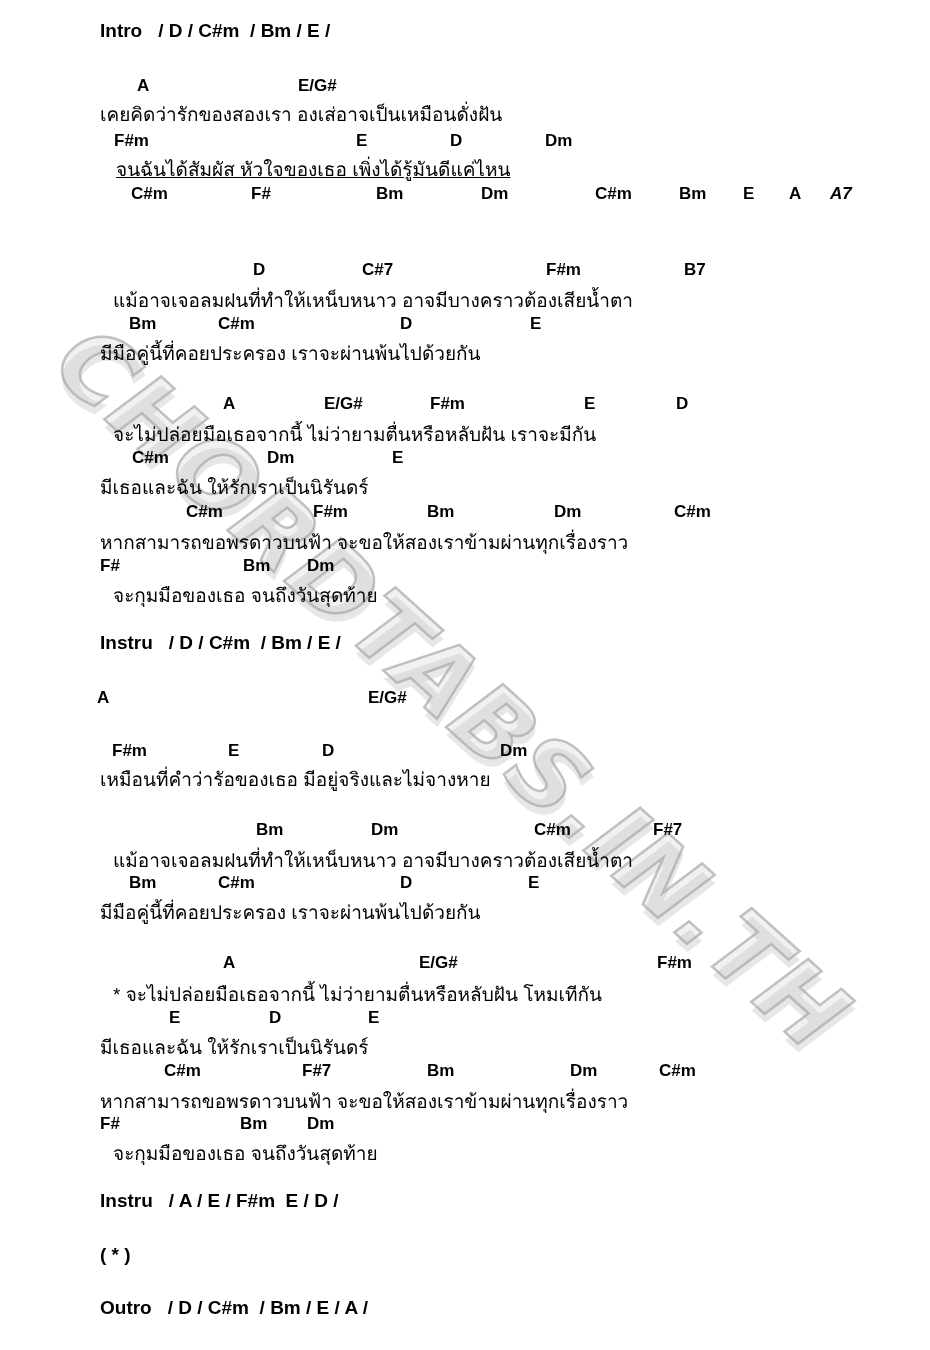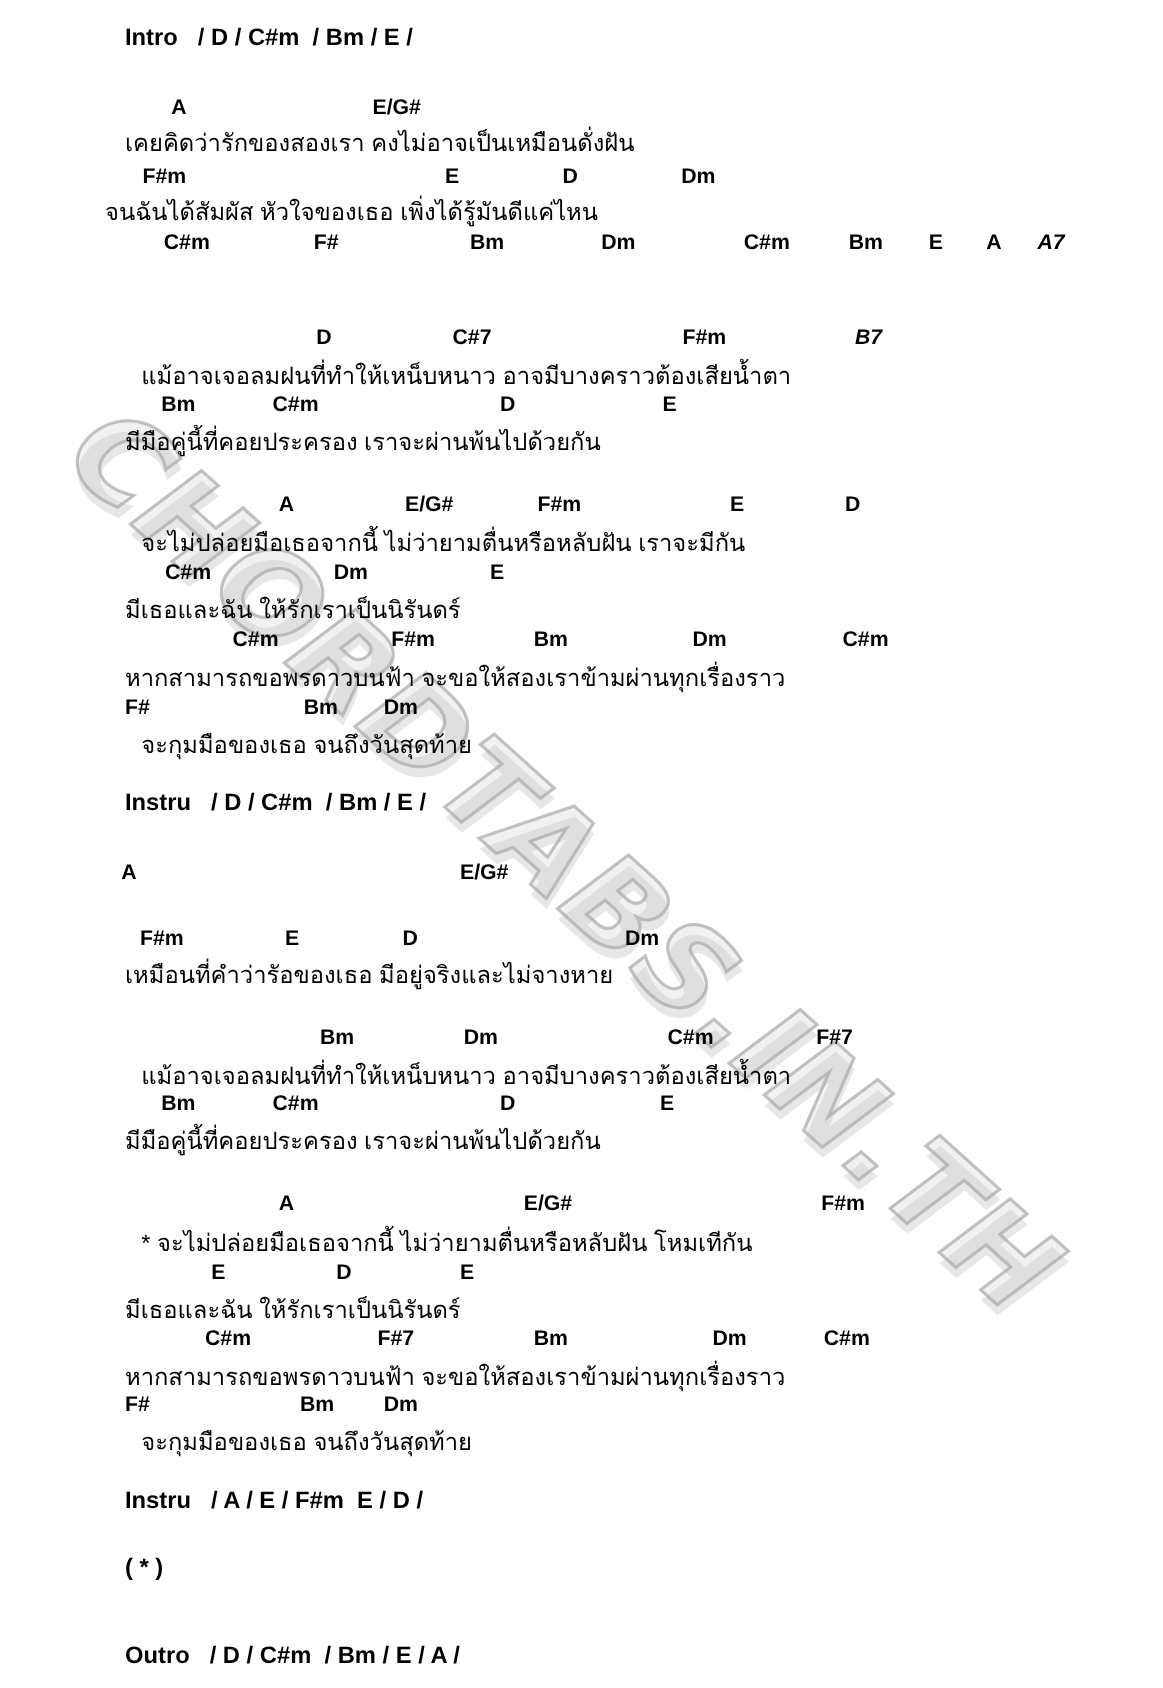--- a/index.html
+++ b/index.html
@@ -62,44 +62,44 @@
 <body>
 
 <div id="sheet">
   <div class="watermark">CHORDTABS.IN.TH</div>
   <div id="content">
       <div class="section-line" style="top: 20px; left: 100px;"><span>Intro</span><span>/ D / C#m  / Bm / E /</span></div>
       <div class="chord-line" style="top: 76px;">
         <span class="chord" style="left: 137px;">A</span>
         <span class="chord" style="left: 298px;">E/G#</span>
       </div>
-      <div class="lyric-line" style="top: 99px; left: 100px;">เคยคิดว่ารักของสองเรา คงไม่อาจเป็นเหมือนดั่งฝัน</div>
+      <div class="lyric-line" style="top: 99px; left: 100px;">เคยคิดว่ารักของสองเรา องเส่อาจเป็นเหมือนดั่งฝัน</div>
       <div class="chord-line" style="top: 131px;">
         <span class="chord" style="left: 114px;">F#m</span>
         <span class="chord" style="left: 356px;">E</span>
         <span class="chord" style="left: 450px;">D</span>
         <span class="chord" style="left: 545px;">Dm</span>
       </div>
-      <div class="lyric-line" style="top: 154px; left: 84px;">จนฉันได้สัมผัส หัวใจของเธอ เพิ่งได้รู้มันดีแค่ไหน</div>
+      <div class="lyric-line" style="top: 154px; left: 116px; text-decoration: underline;">จนฉันได้สัมผัส หัวใจของเธอ เพิ่งได้รู้มันดีแค่ไหน</div>
       <div class="chord-line" style="top: 184px;">
         <span class="chord" style="left: 131px;">C#m</span>
         <span class="chord" style="left: 251px;">F#</span>
         <span class="chord" style="left: 376px;">Bm</span>
         <span class="chord" style="left: 481px;">Dm</span>
         <span class="chord" style="left: 595px;">C#m</span>
         <span class="chord" style="left: 679px;">Bm</span>
         <span class="chord" style="left: 743px;">E</span>
         <span class="chord" style="left: 789px;">A</span>
         <span class="chord" style="left: 830px; font-style: italic;">A7</span>
       </div>
       <div class="chord-line" style="top: 260px;">
         <span class="chord" style="left: 253px;">D</span>
         <span class="chord" style="left: 362px;">C#7</span>
         <span class="chord" style="left: 546px;">F#m</span>
-        <span class="chord" style="left: 684px; font-style: italic;">B7</span>
+        <span class="chord" style="left: 684px;">B7</span>
       </div>
       <div class="lyric-line" style="top: 285px; left: 113px;">แม้อาจเจอลมฝนที่ทำให้เหน็บหนาว อาจมีบางคราวต้องเสียน้ำตา</div>
       <div class="chord-line" style="top: 314px;">
         <span class="chord" style="left: 129px;">Bm</span>
         <span class="chord" style="left: 218px;">C#m</span>
         <span class="chord" style="left: 400px;">D</span>
         <span class="chord" style="left: 530px;">E</span>
       </div>
       <div class="lyric-line" style="top: 338px; left: 100px;">มีมือคู่นี้ที่คอยประครอง เราจะผ่านพ้นไปด้วยกัน</div>
       <div class="chord-line" style="top: 394px;">
@@ -177,15 +177,15 @@
       </div>
       <div class="lyric-line" style="top: 1086px; left: 100px;">หากสามารถขอพรดาวบนฟ้า จะขอให้สองเราข้ามผ่านทุกเรื่องราว</div>
       <div class="chord-line" style="top: 1114px;">
         <span class="chord" style="left: 100px;">F#</span>
         <span class="chord" style="left: 240px;">Bm</span>
         <span class="chord" style="left: 307px;">Dm</span>
       </div>
       <div class="lyric-line" style="top: 1138px; left: 113px;">จะกุมมือของเธอ จนถึงวันสุดท้าย</div>
       <div class="section-line" style="top: 1190px; left: 100px;"><span>Instru</span><span>/ A / E / F#m  E / D /</span></div>
       <div class="section-line" style="top: 1244px; left: 100px;"><span>( * )</span></div>
-      <div class="section-line" style="top: 1297px; left: 100px; margin-top: 17px;"><span>Outro</span><span>/ D / C#m  / Bm / E / A /</span></div>
+      <div class="section-line" style="top: 1297px; left: 100px;"><span>Outro</span><span>/ D / C#m  / Bm / E / A /</span></div>
     </div>
 </div>
 
 </body></html>

